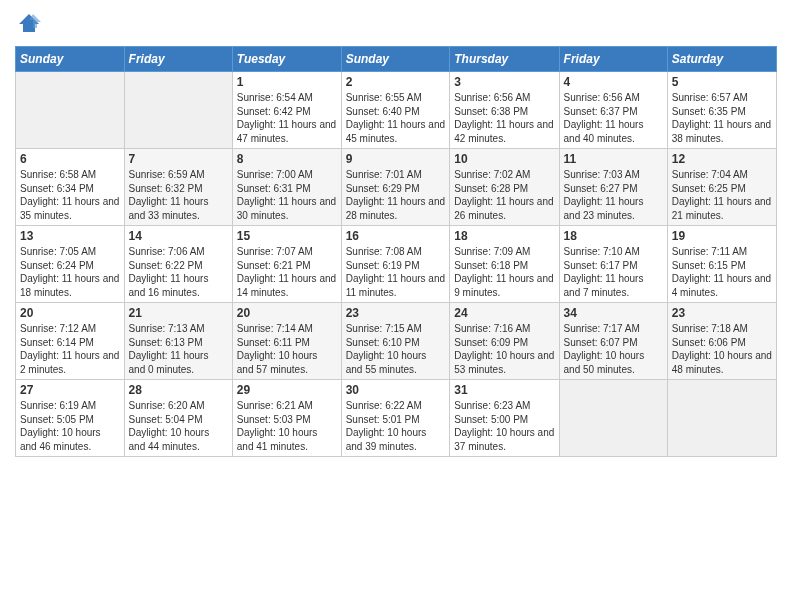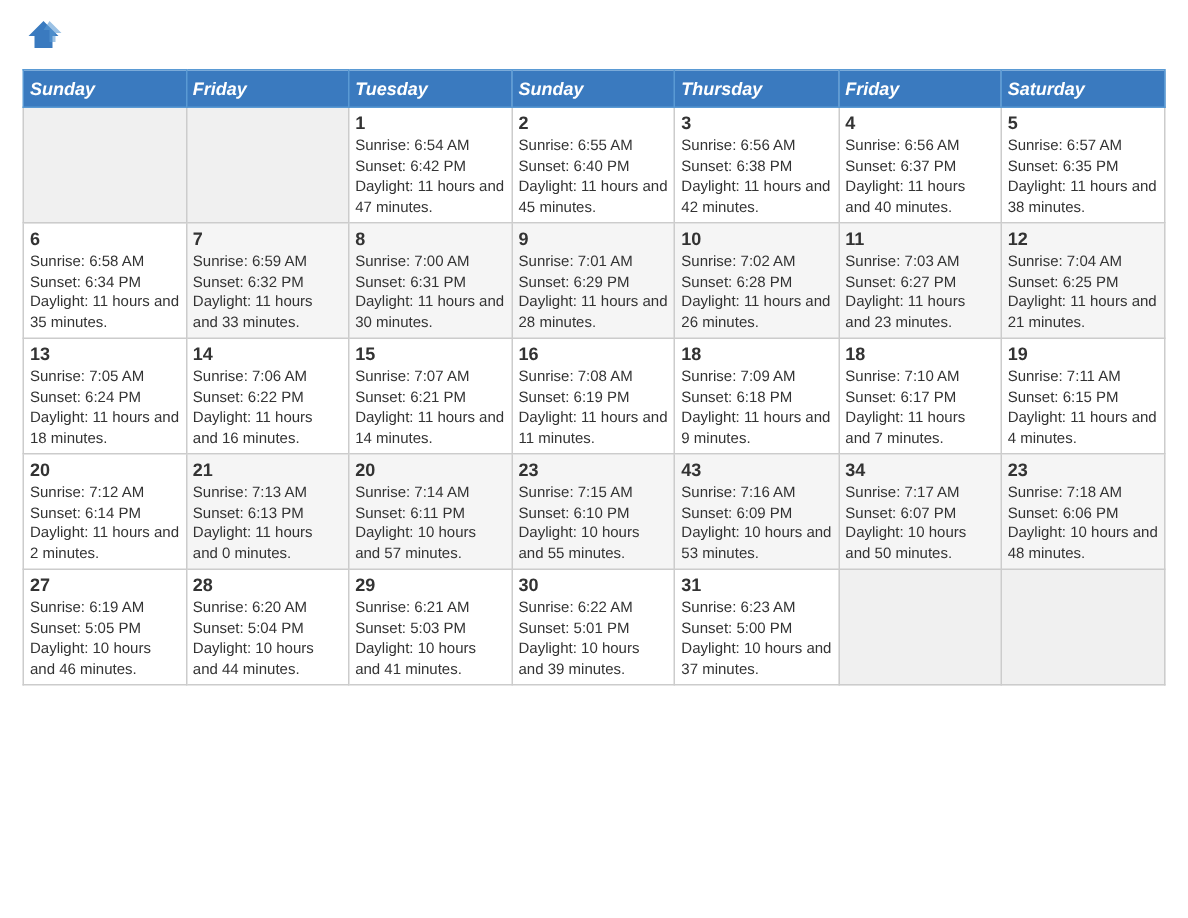--- a/index.html
+++ b/index.html
@@ -237,21 +237,21 @@
           </td>
           <td>
             <span class="day-num">20</span>
             <div class="day-info">Sunrise: 7:14 AM<br>Sunset: 6:11 PM<br>Daylight: 10 hours and 57 minutes.</div>
           </td>
           <td>
             <span class="day-num">23</span>
             <div class="day-info">Sunrise: 7:15 AM<br>Sunset: 6:10 PM<br>Daylight: 10 hours and 55 minutes.</div>
           </td>
           <td>
-            <span class="day-num">43</span>
+            <span class="day-num">24</span>
             <div class="day-info">Sunrise: 7:16 AM<br>Sunset: 6:09 PM<br>Daylight: 10 hours and 53 minutes.</div>
           </td>
           <td>
             <span class="day-num">34</span>
             <div class="day-info">Sunrise: 7:17 AM<br>Sunset: 6:07 PM<br>Daylight: 10 hours and 50 minutes.</div>
           </td>
           <td>
             <span class="day-num">23</span>
             <div class="day-info">Sunrise: 7:18 AM<br>Sunset: 6:06 PM<br>Daylight: 10 hours and 48 minutes.</div>
           </td>

